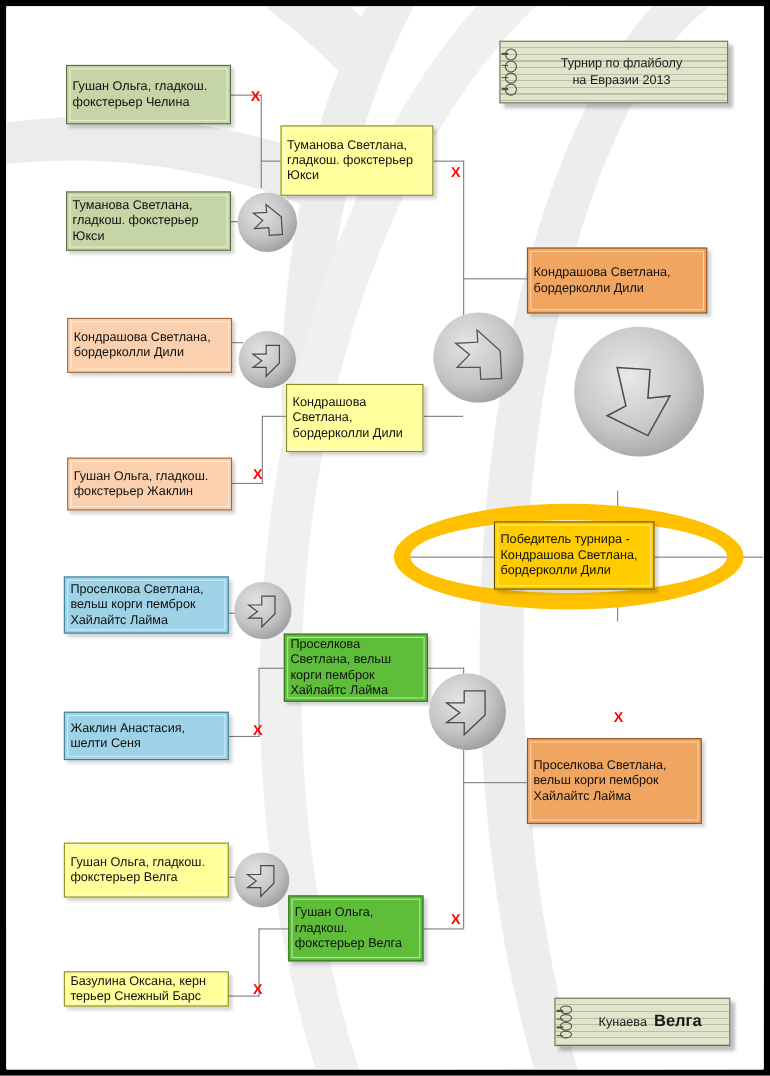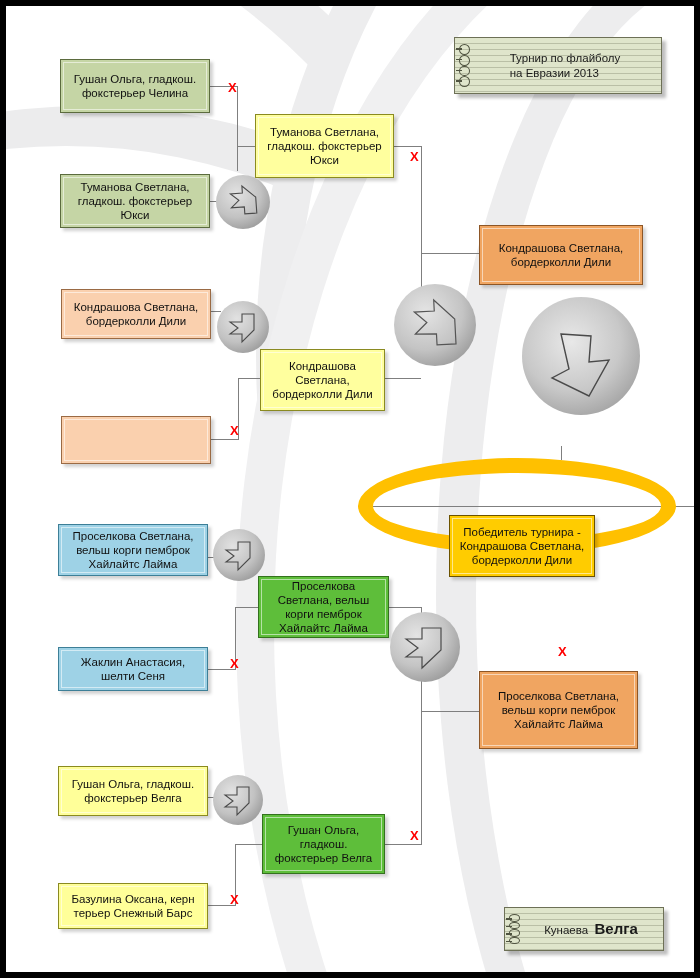--- a/index.html
+++ b/index.html
@@ -83,42 +83,41 @@
   .ln{position:absolute;background:#7f7f7f;}
   .lnh{height:1px;}
   .lnv{width:1px;}
 
   
   .node{
     position:absolute;
     box-sizing:border-box;
     border:1px solid #5a5a3c;
     display:flex;align-items:center;justify-content:center;
-    text-align:center;
     font-size:11.5px;
     line-height:1.22;
     color:#101010;
     padding:3px 5px;
     box-shadow:3px 3px 3px rgba(0,0,0,.18);
   }
   .node .inner{
     position:absolute;inset:2px;
     border:1px solid rgba(255,255,255,.55);
     pointer-events:none;
   }
   .node span.txt{position:relative;z-index:2;}
 
   .green   {background:#c5d5a5;border-color:#5b6b3e;}
   .yellow  {background:#ffff9e;border-color:#8a8a21;}
   .peach   {background:#fad0ae;border-color:#9a6a44;}
   .blue    {background:#9ed2e6;border-color:#3d7f97;}
   .lyellow {background:#ffff99;border-color:#8a8a21;}
   .vgreen  {background:#5ebe3a;border-color:#34711e;}
   .orange  {background:#f0a561;border-color:#8d5626;}
-  .gold    {background:#ffcc00;border-color:#6b5200;margin-top:41px;}
+  .gold    {background:#ffcc00;border-color:#6b5200;}
 
   
   .xmark{
     position:absolute;
     color:#ff0000;
     font-size:13px;
     font-weight:bold;
     font-family:"Liberation Sans",sans-serif;
     line-height:1;
   }
@@ -138,21 +137,21 @@
   }
 
   
   .pad{
     position:absolute;
     box-sizing:border-box;
     background:#dfe5cb;
     border:1px solid #6d7056;
     box-shadow:4px 4px 3px rgba(0,0,0,.25);
     display:flex;align-items:center;justify-content:center;
-    text-align:left;
+    text-align:center;
   }
   .pad .rules{
     position:absolute;inset:0;
     background:repeating-linear-gradient(
       to bottom,
       rgba(255,255,255,0) 0px,
       rgba(255,255,255,0) 5px,
       rgba(140,145,120,.45) 5px,
       rgba(140,145,120,.45) 6px);
     pointer-events:none;
@@ -249,38 +248,39 @@
     <span class="txt">Туманова Светлана, гладкош. фокстерьер Юкси</span>
   </div>
 
   <div class="node peach" style="left:55px;top:283px;width:150px;height:50px;">
     <span class="inner"></span>
     <span class="txt">Кондрашова Светлана, бордерколли Дили</span>
   </div>
 
   <div class="node peach" style="left:55px;top:410px;width:150px;height:48px;">
     <span class="inner"></span>
+    <span class="txt">Гушан Ольга, гладкош. фокстерьер Жаклин</span>
   </div>
 
   <div class="node blue" style="left:52px;top:518px;width:150px;height:52px;">
     <span class="inner"></span>
     <span class="txt">Проселкова Светлана, вельш корги пемброк Хайлайтс Лайма</span>
   </div>
 
   <div class="node blue" style="left:52px;top:641px;width:150px;height:44px;">
     <span class="inner"></span>
     <span class="txt">Жаклин Анастасия, шелти Сеня</span>
   </div>
 
   <div class="node lyellow" style="left:52px;top:760px;width:150px;height:50px;">
     <span class="inner"></span>
     <span class="txt">Гушан Ольга, гладкош. фокстерьер Велга</span>
   </div>
 
-  <div class="node lyellow" style="left:52px;top:877px;width:150px;height:46px;">
+  <div class="node lyellow" style="left:52px;top:877px;width:150px;height:32px;">
     <span class="inner"></span>
     <span class="txt">Базулина Оксана, керн терьер Снежный Барс</span>
   </div>
 
   <div class="node yellow" style="left:249px;top:108px;width:139px;height:64px;">
     <span class="inner"></span>
     <span class="txt">Туманова Светлана, гладкош. фокстерьер Юкси</span>
   </div>
 
   <div class="node yellow" style="left:254px;top:343px;width:125px;height:62px;">

